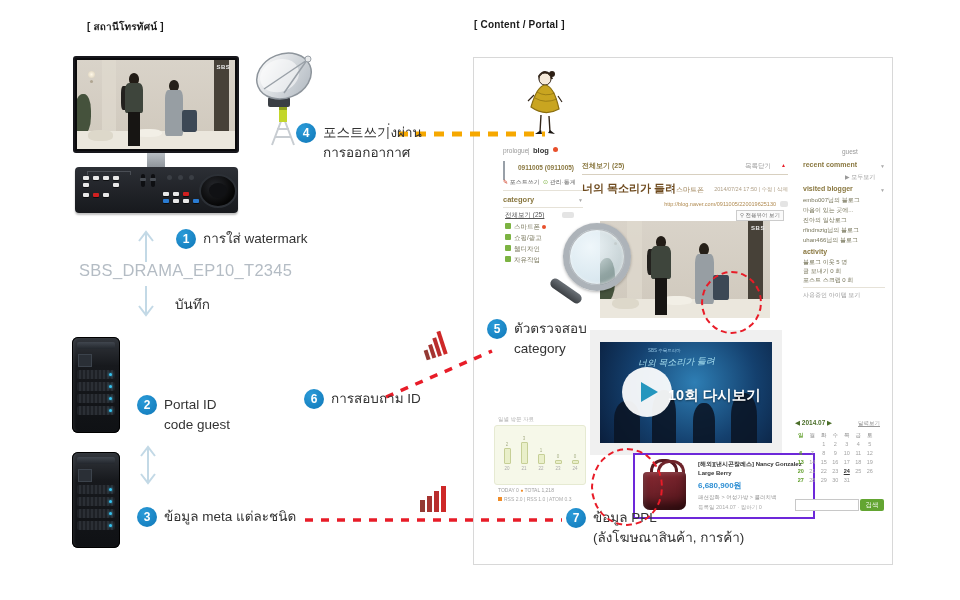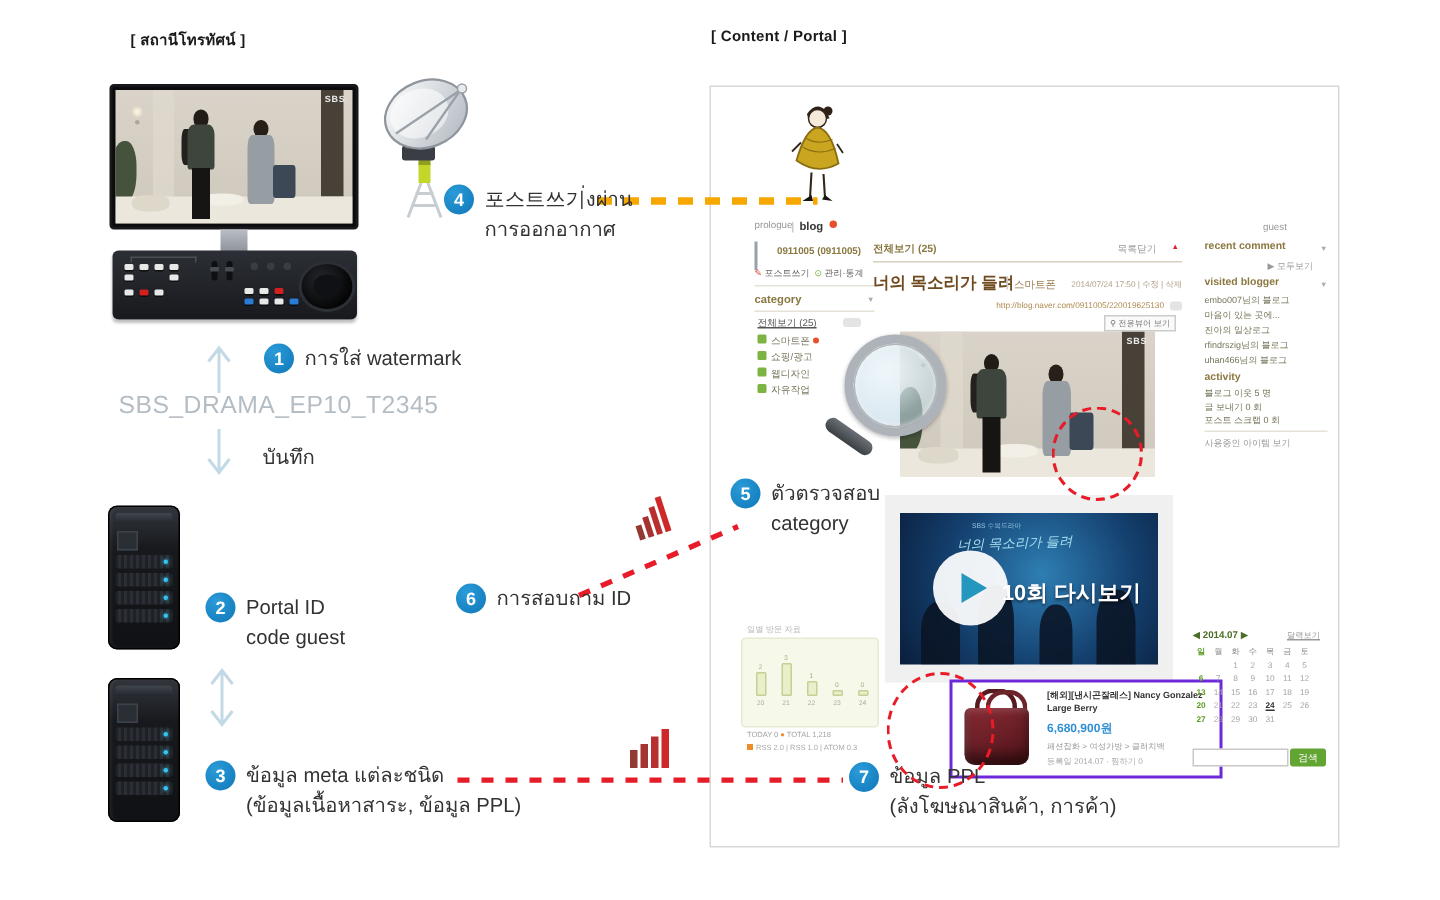--- a/index.html
+++ b/index.html
@@ -253,21 +253,20 @@
       <span style="display:block;">Portal ID</span>
       <span style="display:block;">code guest</span>
     </span>
   </div>
 
   
   <div class="abs step" style="left:137px;top:507px;">
     <span class="badge">3</span>
     <span class="slabel">
       <span style="display:block;">ข้อมูล meta แต่ละชนิด</span>
-      <span style="display:block;">(ข้อมูลเนื้อหาสาระ, ข้อมูล PPL)</span>
     </span>
   </div>
 
   
   <div class="abs step" style="left:304px;top:389px;">
     <span class="badge">6</span>
     <span class="slabel">การสอบถาม ID</span>
   </div>
 
   

